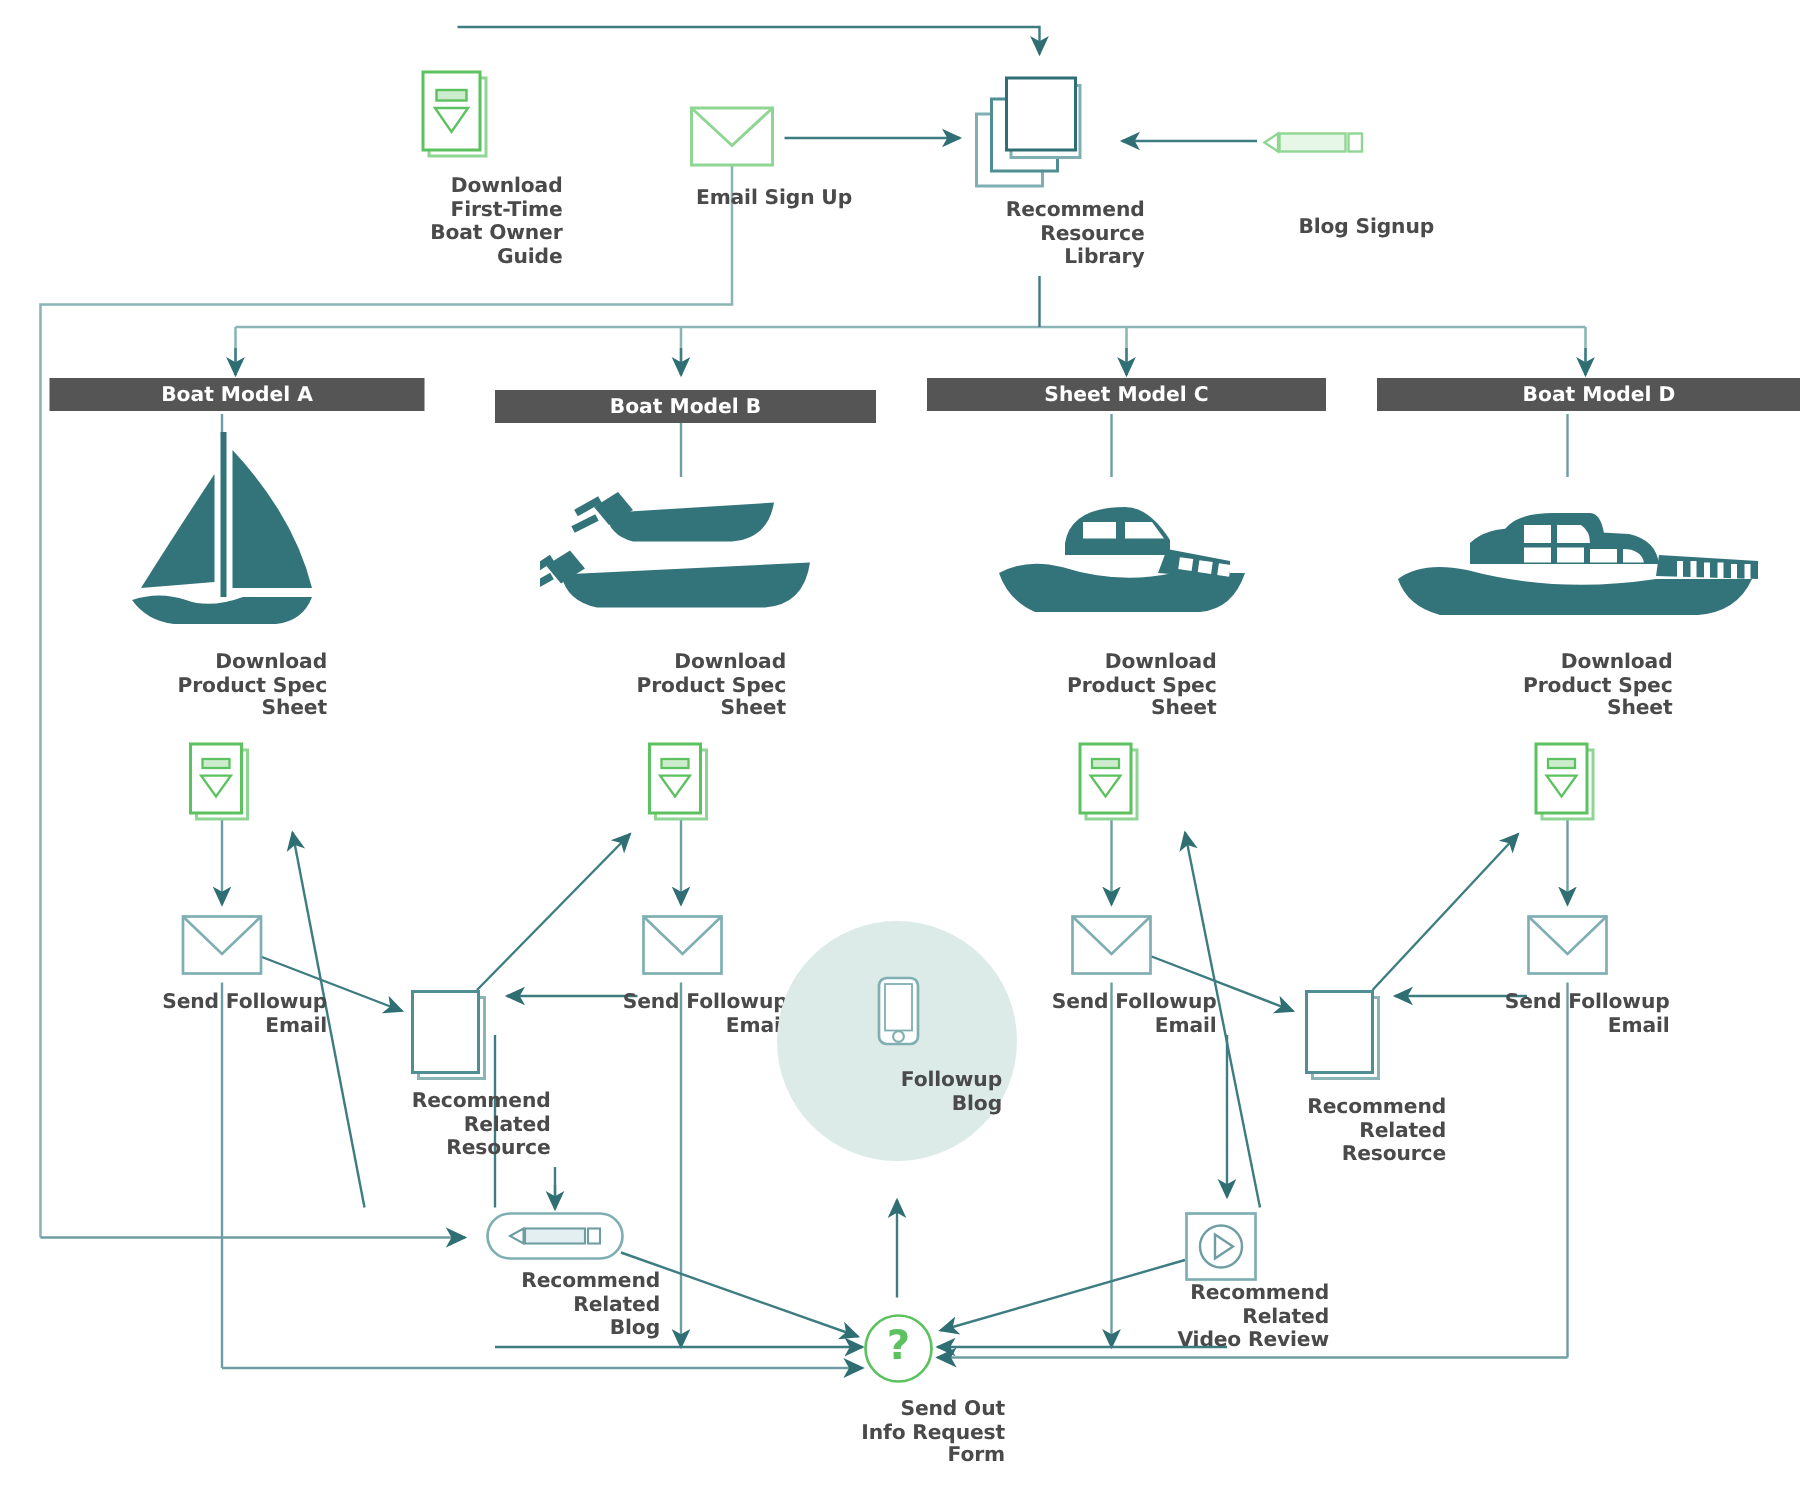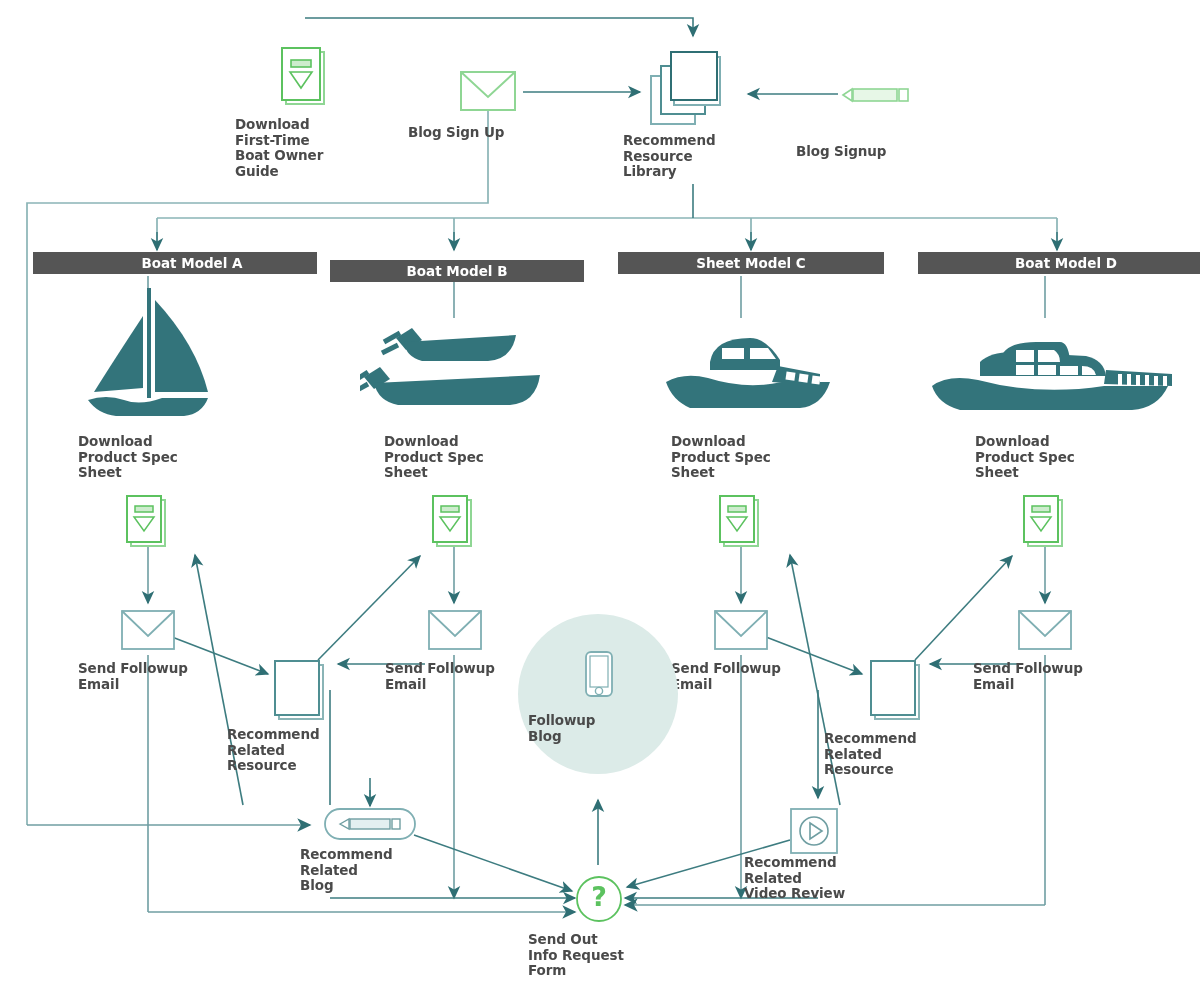--- a/index.html
+++ b/index.html
@@ -1,19 +1,19 @@
 <!DOCTYPE html>
 <html><head>
 <meta charset="utf-8">
 <style>
   html,body{margin:0;padding:0;background:#ffffff;}
   body{width:1200px;height:1000px;font-family:"DejaVu Sans",sans-serif;}
   #stage{position:relative;width:1200px;height:1000px;overflow:hidden;background:#fff;}
   svg.layer{position:absolute;left:0;top:0;width:1200px;height:1000px;}
-  .lbl{position:absolute;text-align:left;color:#4a4a4a;font-weight:bold;
+  .lbl{position:absolute;text-align:right;color:#4a4a4a;font-weight:bold;
        font-family:"DejaVu Sans",sans-serif;font-size:13.5px;line-height:15.5px;
        letter-spacing:-0.1px;}
   .model-bar{position:absolute;background:#555555;color:#ffffff;font-weight:bold;
        font-size:13.5px;line-height:22px;height:22px;text-align:center;
        font-family:"DejaVu Sans",sans-serif;}
   .node{position:absolute;}
   .circ-call{position:absolute;border-radius:50%;background:#dcebe8;}
 </style>
 </head>
 <body>
@@ -129,21 +129,21 @@
 First-Time
 Boat Owner
 Guide</div>
 
   <div class="node" style="left:459px;top:69px;">
     <svg width="58" height="44" viewBox="0 0 58 44">
       <rect x="2" y="3" width="54" height="38" fill="#fff" stroke="#8fd694" stroke-width="2"></rect>
       <path d="M2,3 L29,28 L56,3" fill="none" stroke="#8fd694" stroke-width="2"></path>
     </svg>
   </div>
-  <div class="lbl" style="left:408px;top:125px;width:160px;">Blog Sign Up</div>
+  <div class="lbl" style="left:408px;top:125px;width:160px;">Email Sign Up</div>
 
   <div class="node" style="left:648px;top:48px;">
     <svg width="92" height="80" viewBox="0 0 92 80">
       <rect x="3" y="28" width="44" height="48" fill="#fff" stroke="#7fafb3" stroke-width="2"></rect>
       <rect x="13" y="18" width="44" height="48" fill="#fff" stroke="#4f8e92" stroke-width="2"></rect>
       <rect x="26" y="9" width="46" height="48" fill="#fff" stroke="#7fafb3" stroke-width="2"></rect>
       <rect x="23" y="4" width="46" height="48" fill="#fff" stroke="#2f6f74" stroke-width="2"></rect>
     </svg>
   </div>
   <div class="lbl" style="left:623px;top:133px;width:140px;white-space:pre-line;">Recommend
@@ -152,21 +152,21 @@
 
   <div class="node" style="left:840px;top:84px;">
     <svg width="72" height="22" viewBox="0 0 72 22">
       <path d="M3,11 L12,5 L12,17 Z" fill="none" stroke="#8fd694" stroke-width="1.6"></path>
       <rect x="13" y="5" width="44" height="12" fill="#e7f7e7" stroke="#8fd694" stroke-width="1.6"></rect>
       <rect x="59" y="5" width="9" height="12" fill="#fff" stroke="#8fd694" stroke-width="1.6"></rect>
     </svg>
   </div>
   <div class="lbl" style="left:796px;top:124px;width:160px;margin-top:20px;">Blog Signup</div>
 
-  <div class="model-bar" style="left:33px;top:252px;width:250px;padding-left:34px;">Boat Model A</div>
+  <div class="model-bar" style="left:33px;top:252px;width:250px;">Boat Model A</div>
   <div class="model-bar" style="left:330px;top:260px;width:254px;">Boat Model B</div>
   <div class="model-bar" style="left:618px;top:252px;width:266px;">Sheet Model C</div>
   <div class="model-bar" style="left:918px;top:252px;width:296px;">Boat Model D</div>
 
   <div class="node" style="left:84px;top:288px;">
     <svg width="130" height="132" viewBox="0 0 130 132">
       <rect x="63" y="0" width="4" height="110" fill="#33747b"></rect>
       <path d="M59,28 Q30,72 10,104 Q35,102 59,100 Z" fill="#33747b"></path>
       <path d="M71,12 Q112,56 124,104 Q98,104 71,104 Z" fill="#33747b"></path>
       <path d="M4,112 Q22,106 40,112 Q56,118 78,110 L124,110 Q118,126 100,128 L32,128 Q14,126 4,112 Z" fill="#33747b"></path>

